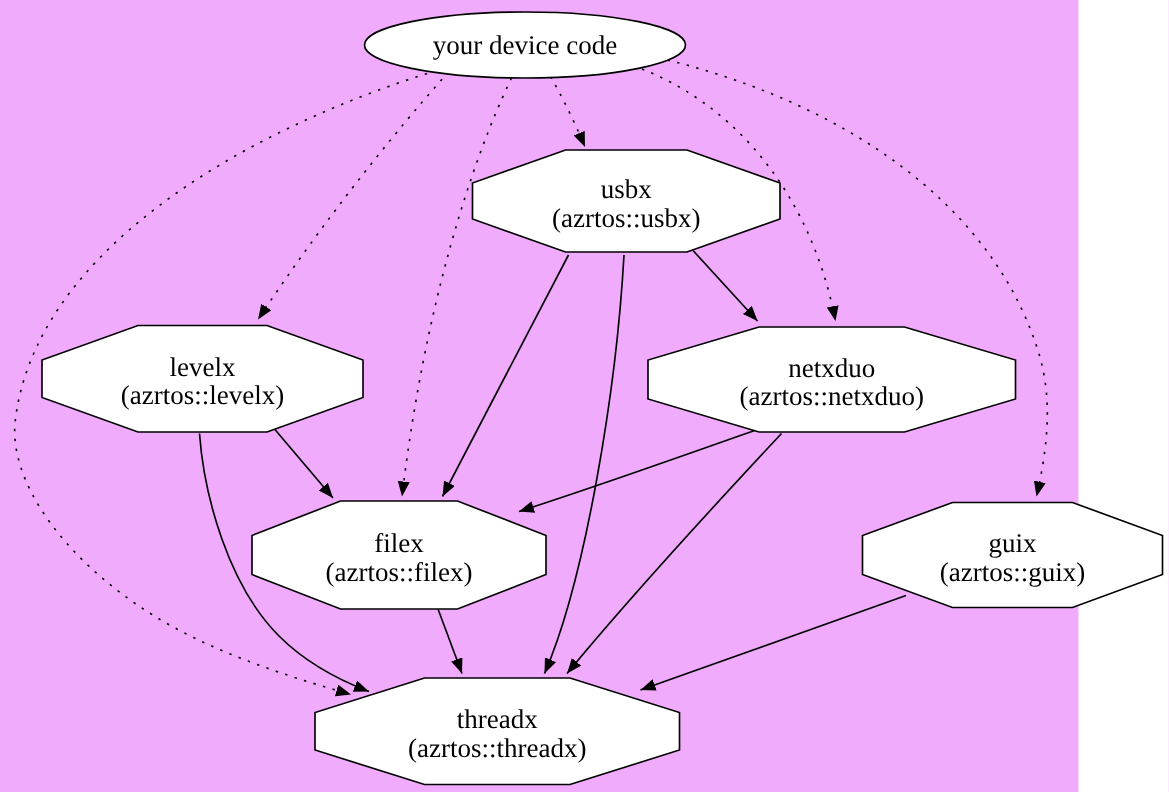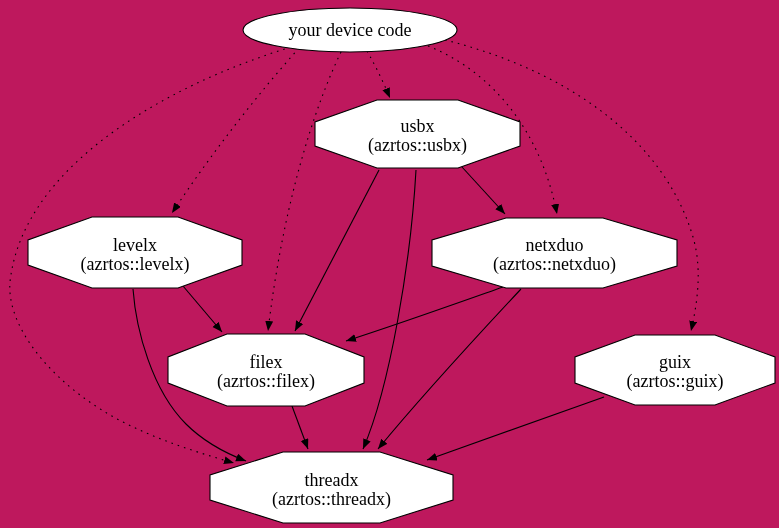--- a/index.html
+++ b/index.html
@@ -1,24 +1,24 @@
 <!DOCTYPE html>
 <html><head>
 <meta charset="utf-8">
 <style>
   html, body {
     margin: 0;
     padding: 0;
     background: #ffffff;
   }
   .canvas {
-    width: 779px;
+    width: 719px;
     height: 528px;
     position: relative;
-    background: #be185d;
+    background: #f0abfc;
   }
   svg { display: block; }
   .edge {
     fill: none;
     stroke: #000000;
     stroke-width: 1.1;
   }
   .edge.dotted {
     stroke-dasharray: 1.6 5;
   }

